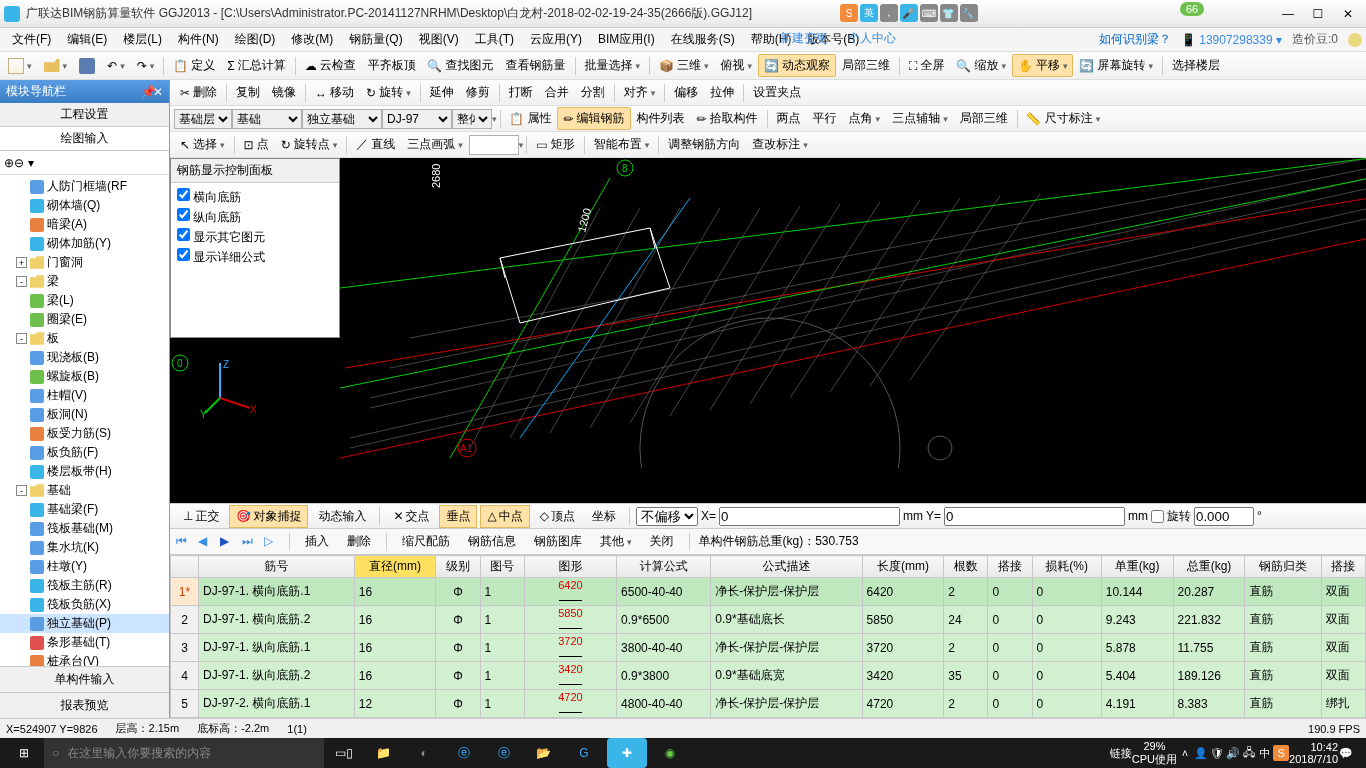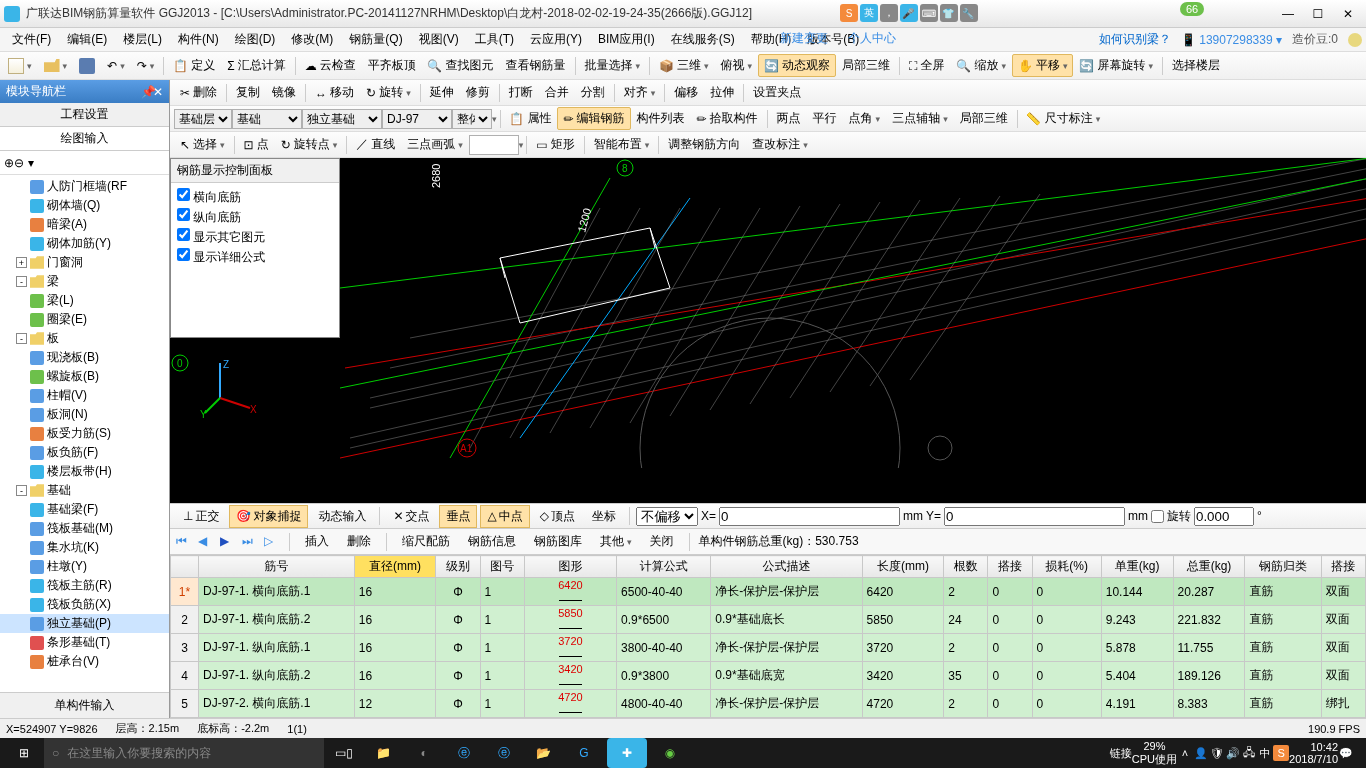--- a/index.html
+++ b/index.html
@@ -351,20 +351,21 @@
           <span class="tree-icon red"></span>
           <span>条形基础(T)</span>
         </div>
         <div class="tree-item">
           <span class="tree-indent" style="width:28px"></span>
           <span class="tree-icon orange"></span>
           <span>桩承台(V)</span>
         </div>
       </div>
     <div class="left-footer-tab">单构件输入</div>
+    <div class="left-footer-tab">报表预览</div>
   </div>
 
   <div class="right-panel">
 
     <div class="sub-toolbar">
       <div class="tb-btn">✂ <span>删除</span></div>
         <div class="tb-sep"></div>
       <div class="tb-btn">
           <span>复制</span>
         </div>

